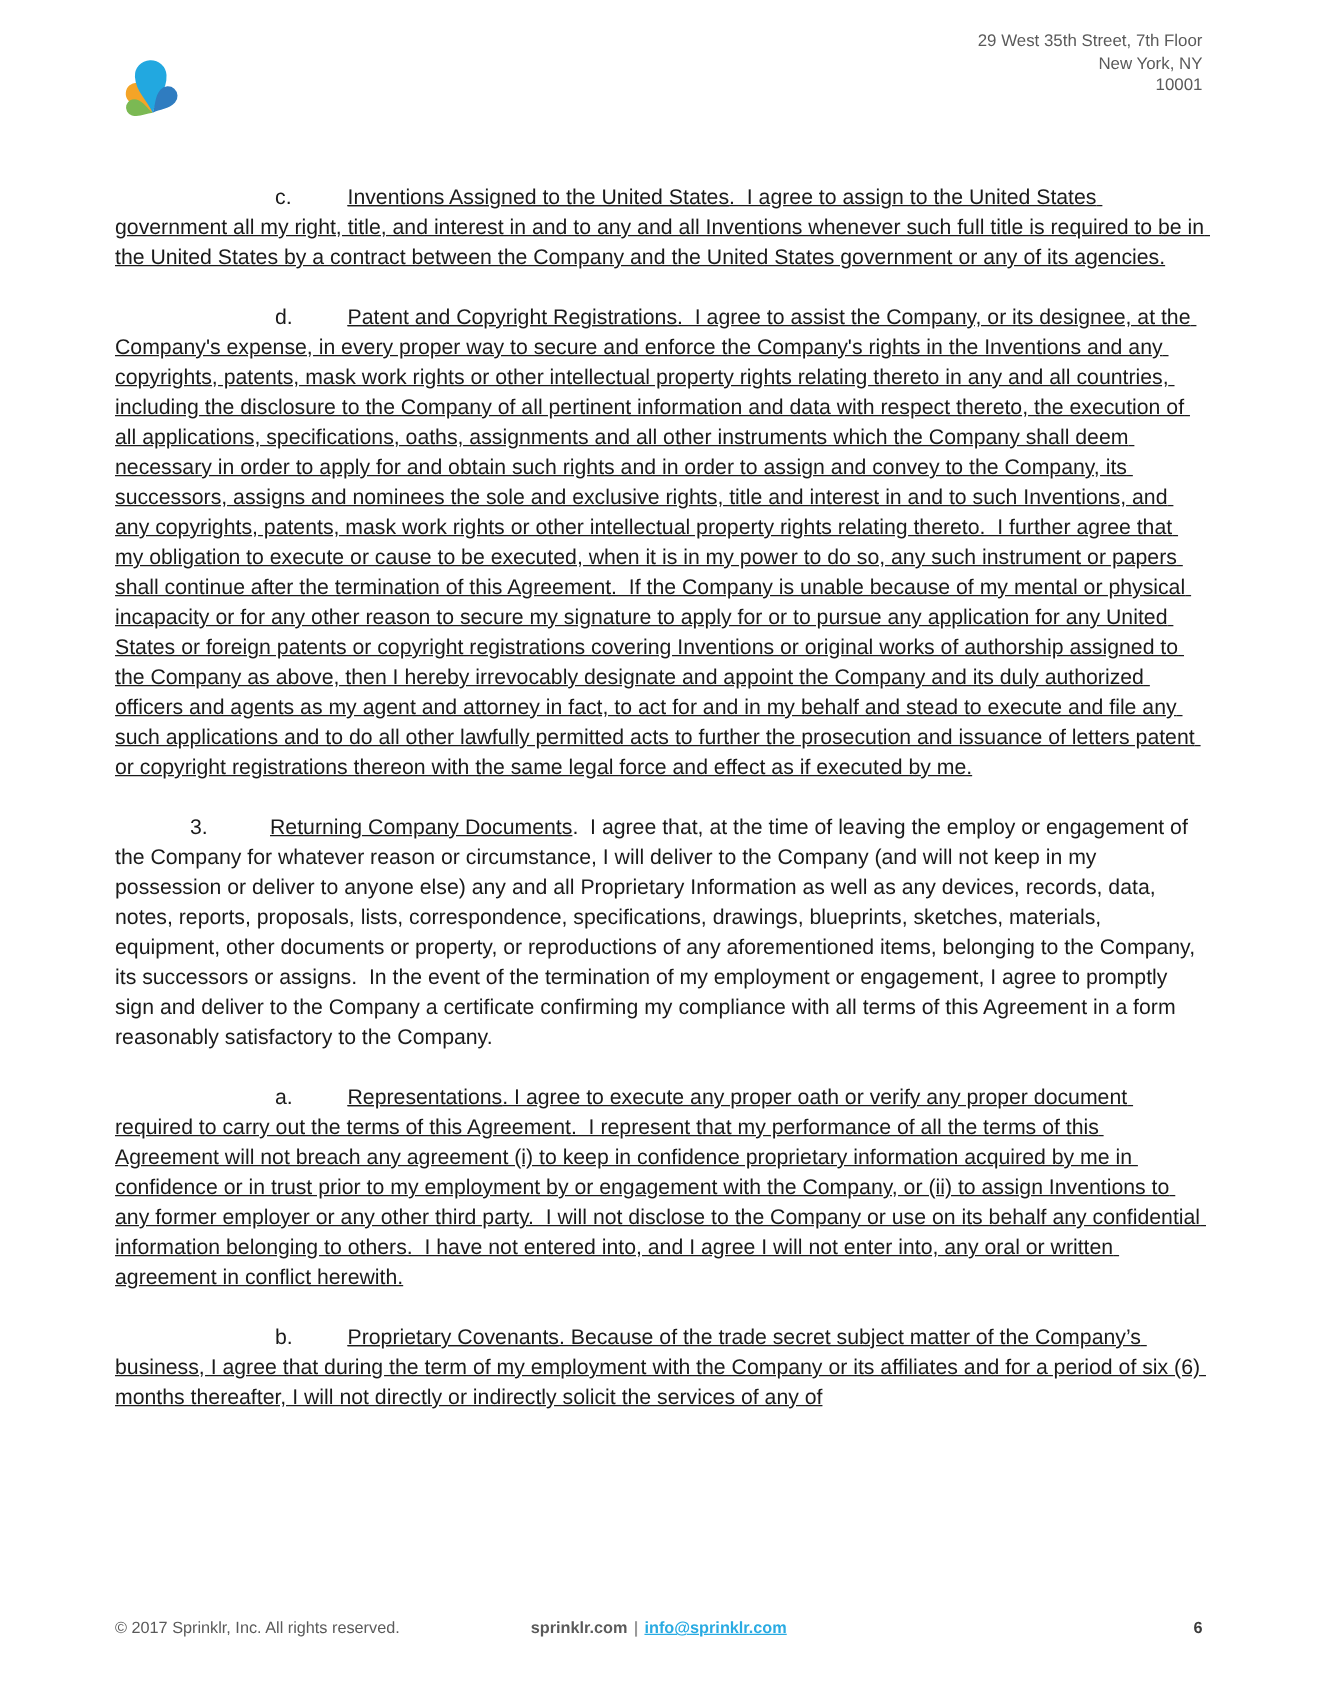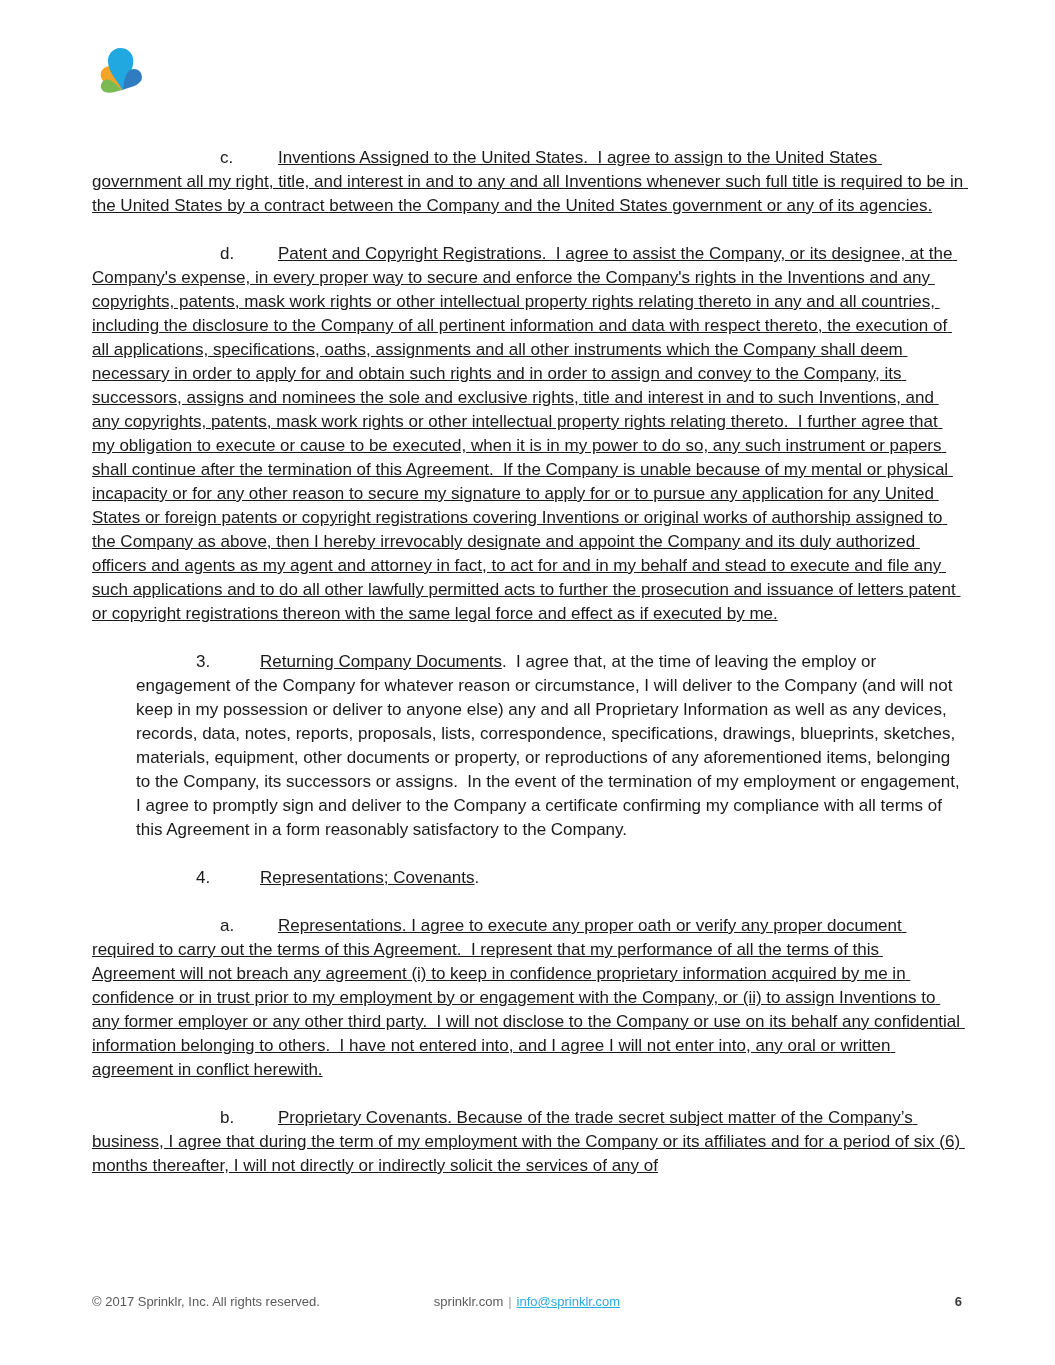--- a/index.html
+++ b/index.html
@@ -36,37 +36,37 @@
     width: 872px;
   }
   .para {
     font-size: 17px;
     line-height: 24px;
     margin-bottom: 24px;
     white-space: pre-wrap;
     text-align: left;
   }
   .para.lettered { text-indent: 128px; text-decoration: underline; }
-  .para.numbered { text-indent: 60px; margin-left: 44px; }
+  .para.numbered { text-indent: 60px; }
   .label { display: inline-block; text-indent: 0; }
   .para.lettered .label { width: 58px; }
   .para.numbered .label { width: 64px; }
   .heading { text-decoration: underline; }
   .footer {
     position: absolute;
     left: 92px;
     right: 93px;
     top: 1294px;
     display: grid;
     grid-template-columns: 1fr auto 1fr;
     align-items: baseline;
     font-size: 13px;
     color: #5a5a5a;
   }
-  .footer .center { text-align: center; }
+  .footer .center { text-align: center; font-weight: bold; }
   .footer .sep { margin: 0 5px; color: #9a9a9a; }
   .footer .email-link { color: #29abe2; text-decoration: underline; cursor: pointer; }
   .footer .pagenum { text-align: right; color: #3a3a3a; font-weight: bold; }
 </style>
 </head>
 <body>
 
 <div class="page">
 
   <svg class="logo" viewBox="0 0 64 64" xmlns="http://www.w3.org/2000/svg" aria-hidden="true">
@@ -79,29 +79,33 @@
       </g>
       <g transform="rotate(-3) scale(1.5)">
         <path d="M0 0 C -2.5 -7 -9 -12.5 -9 -21 A 9 9 0 1 1 9 -21 C 9 -12.5 2.5 -7 0 0 Z" fill="#22A8E0"></path>
       </g>
       <g transform="rotate(42) scale(0.92)">
         <path d="M0 0 C -2.5 -7 -9 -12.5 -9 -21 A 9 9 0 1 1 9 -21 C 9 -12.5 2.5 -7 0 0 Z" fill="#2F7CC0"></path>
       </g>
     </g>
   </svg>
 
+  <div class="address">
+      <div>29 West 35th Street, 7th Floor</div>
+      <div>New York, NY</div>
+      <div>10001</div>
+    </div>
 
   <div class="content">
     <p class="para lettered"><span class="label">c.</span><span class="heading">Inventions Assigned to the United States</span><span>.  I agree to assign to the United States government all my right, title, and interest in and to any and all Inventions whenever such full title is required to be in the United States by a contract between the Company and the United States government or any of its agencies.</span></p>
 
     <p class="para lettered"><span class="label">d.</span><span class="heading">Patent and Copyright Registrations</span><span>.  I agree to assist the Company, or its designee, at the Company's expense, in every proper way to secure and enforce the Company's rights in the Inventions and any copyrights, patents, mask work rights or other intellectual property rights relating thereto in any and all countries, including the disclosure to the Company of all pertinent information and data with respect thereto, the execution of all applications, specifications, oaths, assignments and all other instruments which the Company shall deem necessary in order to apply for and obtain such rights and in order to assign and convey to the Company, its successors, assigns and nominees the sole and exclusive rights, title and interest in and to such Inventions, and any copyrights, patents, mask work rights or other intellectual property rights relating thereto.  I further agree that my obligation to execute or cause to be executed, when it is in my power to do so, any such instrument or papers shall continue after the termination of this Agreement.  If the Company is unable because of my mental or physical incapacity or for any other reason to secure my signature to apply for or to pursue any application for any United States or foreign patents or copyright registrations covering Inventions or original works of authorship assigned to the Company as above, then I hereby irrevocably designate and appoint the Company and its duly authorized officers and agents as my agent and attorney in fact, to act for and in my behalf and stead to execute and file any such applications and to do all other lawfully permitted acts to further the prosecution and issuance of letters patent or copyright registrations thereon with the same legal force and effect as if executed by me.</span></p>
 
     <p class="para numbered"><span class="label">3.</span><span class="heading">Returning Company Documents</span><span>.  I agree that, at the time of leaving the employ or engagement of the Company for whatever reason or circumstance, I will deliver to the Company (and will not keep in my possession or deliver to anyone else) any and all Proprietary Information as well as any devices, records, data, notes, reports, proposals, lists, correspondence, specifications, drawings, blueprints, sketches, materials, equipment, other documents or property, or reproductions of any aforementioned items, belonging to the Company, its successors or assigns.  In the event of the termination of my employment or engagement, I agree to promptly sign and deliver to the Company a certificate confirming my compliance with all terms of this Agreement in a form reasonably satisfactory to the Company.</span></p>
 
-    <p class="para numbered"><span class="label">4.</span><span class="heading">Representations; Covenants</span><span>.</span></p>
 
     <p class="para lettered"><span class="label">a.</span><span class="heading">Representations</span><span>. I agree to execute any proper oath or verify any proper document required to carry out the terms of this Agreement.  I represent that my performance of all the terms of this Agreement will not breach any agreement (i) to keep in confidence proprietary information acquired by me in confidence or in trust prior to my employment by or engagement with the Company, or (ii) to assign Inventions to any former employer or any other third party.  I will not disclose to the Company or use on its behalf any confidential information belonging to others.  I have not entered into, and I agree I will not enter into, any oral or written agreement in conflict herewith.</span></p>
 
     <p class="para lettered"><span class="label">b.</span><span class="heading">Proprietary Covenants</span><span>. Because of the trade secret subject matter of the Company’s business, I agree that during the term of my employment with the Company or its affiliates and for a period of six (6) months thereafter, I will not directly or indirectly solicit the services of any of</span></p>
   </div>
 
   <div class="footer">
     <div>© 2017 Sprinklr, Inc. All rights reserved.</div>
     <div class="center"><span>sprinklr.com</span><span class="sep">|</span><a class="email-link">info@sprinklr.com</a></div>
     <div class="pagenum">6</div>

